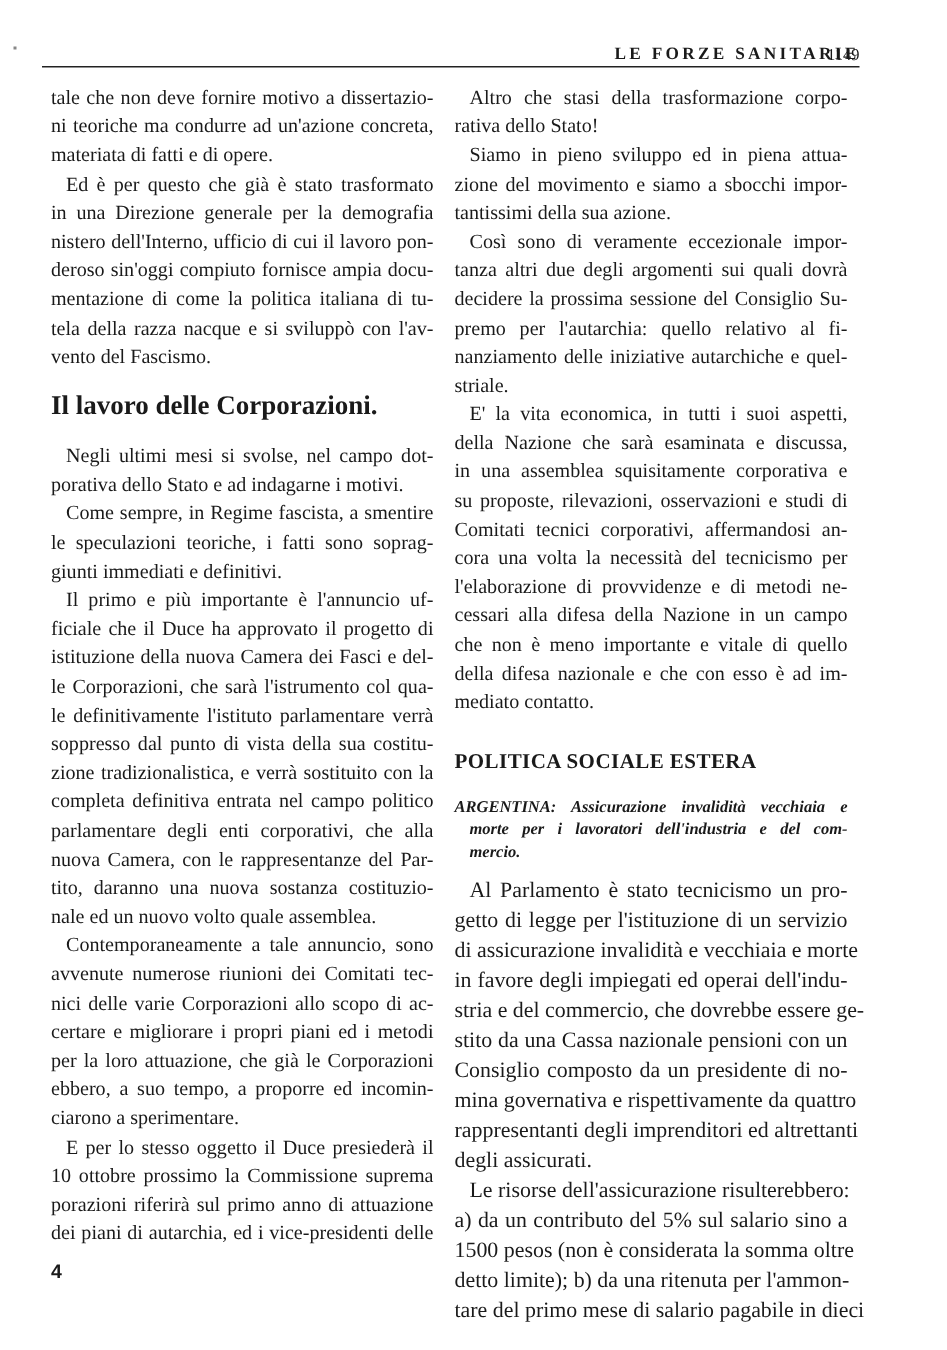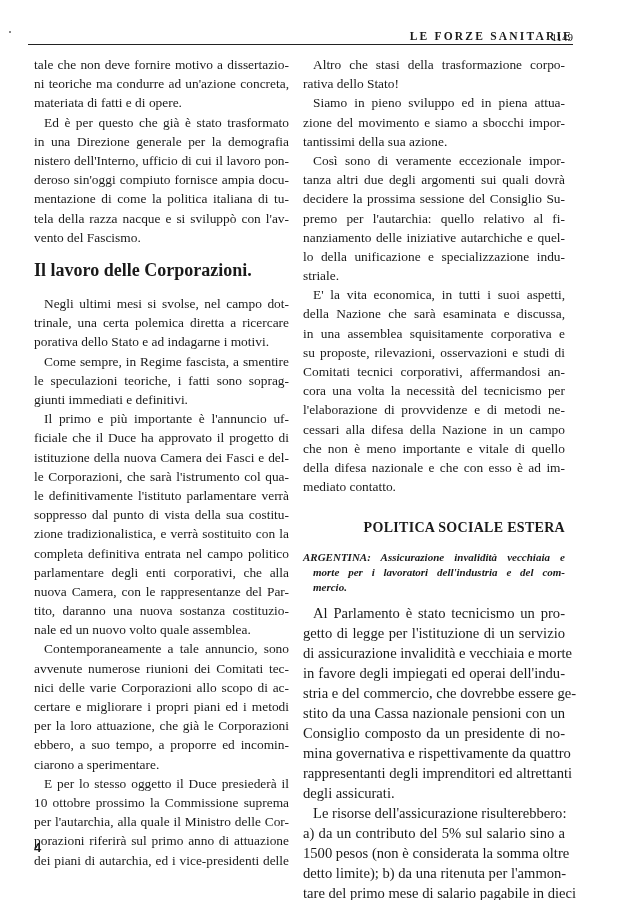--- a/index.html
+++ b/index.html
@@ -11,21 +11,21 @@
   .page-num-top { position: absolute; right: 0; top: 7px; font-size: 11px; font-weight: normal; }
   .rule { position: absolute; left: 28px; top: 44px; width: 545px; height: 0; border-top: 1.5px solid #222; }
   .col { position: absolute; top: 55px; font-size: 13.4px; line-height: 19.2px; }
   .col.left { left: 34px; width: 255px; }
   .col.right { left: 303px; width: 262px; }
   .line { display: block; white-space: nowrap; text-align: justify; text-align-last: justify; height: 19.2px; }
   .line.last { text-align-last: left; }
   .line.indent { padding-left: 10px; }
   .gap { height: 14px; }
   .subhead { font-weight: bold; font-size: 18px; height: 19.2px; display:block; }
-  .section-title { display: block; text-align: right; font-weight: bold; font-size: 14px; letter-spacing: 0.3px; height: 22px; margin-top: 8px; }
+  .section-title { display: block; text-align: left; font-weight: bold; font-size: 14px; letter-spacing: 0.3px; height: 22px; margin-top: 8px; }
   .news-head { font-size: 11px; line-height: 15px; font-weight: bold; font-style: italic; margin-top: 10px; margin-bottom: 8px; }
   .news-head .nline { display:block; white-space: nowrap; text-align: justify; text-align-last: justify; }
   .news-head .nline.cont { padding-left: 10px; }
   .news-head .nline.last { text-align-last: left; }
   .big .line { font-size: 14.6px; line-height: 20px; height: 20px; }
   .footer-num { position: absolute; left: 34px; top: 840px; font-size: 13px; font-weight: bold;
          font-family: "Liberation Sans", sans-serif; }
   .speck { position: absolute; left: 9px; top: 31px; width: 2px; height: 2px; background: #888; }
 </style>
 </head>
@@ -52,21 +52,20 @@
       <span class="line">deroso sin'oggi compiuto fornisce ampia docu-</span>
       <span class="line">mentazione di come la politica italiana di tu-</span>
       <span class="line">tela della razza nacque e si sviluppò con l'av-</span>
       <span class="line last">vento del Fascismo.</span>
     </div>
   <div class="gap"></div>
   <span class="subhead">Il lavoro delle Corporazioni.</span>
   <div class="gap"></div>
   <div>
       <span class="line indent">Negli ultimi mesi si svolse, nel campo dot-</span>
-      <span class="line">trinale, una certa polemica diretta a ricercare</span>
       <span class="line last">porativa dello Stato e ad indagarne i motivi.</span>
     </div>
   <div>
       <span class="line indent">Come sempre, in Regime fascista, a smentire</span>
       <span class="line">le speculazioni teoriche, i fatti sono soprag-</span>
       <span class="line last">giunti immediati e definitivi.</span>
     </div>
   <div>
       <span class="line indent">Il primo e più importante è l'annuncio uf-</span>
       <span class="line">ficiale che il Duce ha approvato il progetto di</span>
@@ -86,21 +85,20 @@
       <span class="line">avvenute numerose riunioni dei Comitati tec-</span>
       <span class="line">nici delle varie Corporazioni allo scopo di ac-</span>
       <span class="line">certare e migliorare i propri piani ed i metodi</span>
       <span class="line">per la loro attuazione, che già le Corporazioni</span>
       <span class="line">ebbero, a suo tempo, a proporre ed incomin-</span>
       <span class="line last">ciarono a sperimentare.</span>
     </div>
   <div>
       <span class="line indent">E per lo stesso oggetto il Duce presiederà il</span>
       <span class="line">10 ottobre prossimo la Commissione suprema</span>
-      <span class="line">per l'autarchia, alla quale il Ministro delle Cor-</span>
       <span class="line">porazioni riferirà sul primo anno di attuazione</span>
       <span class="line">dei piani di autarchia, ed i vice-presidenti delle</span>
     </div>
 </div>
 
 <div class="col right">
   <div>
       <span class="line indent">Altro che stasi della trasformazione corpo-</span>
       <span class="line last">rativa dello Stato!</span>
     </div>
@@ -108,21 +106,20 @@
       <span class="line indent">Siamo in pieno sviluppo ed in piena attua-</span>
       <span class="line">zione del movimento e siamo a sbocchi impor-</span>
       <span class="line last">tantissimi della sua azione.</span>
     </div>
   <div>
       <span class="line indent">Così sono di veramente eccezionale impor-</span>
       <span class="line">tanza altri due degli argomenti sui quali dovrà</span>
       <span class="line">decidere la prossima sessione del Consiglio Su-</span>
       <span class="line">premo per l'autarchia: quello relativo al fi-</span>
       <span class="line">nanziamento delle iniziative autarchiche e quel-</span>
-      <span class="line">lo della unificazione e specializzazione indu-</span>
       <span class="line last">striale.</span>
     </div>
   <div>
       <span class="line indent">E' la vita economica, in tutti i suoi aspetti,</span>
       <span class="line">della Nazione che sarà esaminata e discussa,</span>
       <span class="line">in una assemblea squisitamente corporativa e</span>
       <span class="line">su proposte, rilevazioni, osservazioni e studi di</span>
       <span class="line">Comitati tecnici corporativi, affermandosi an-</span>
       <span class="line">cora una volta la necessità del tecnicismo per</span>
       <span class="line">l'elaborazione di provvidenze e di metodi ne-</span>

